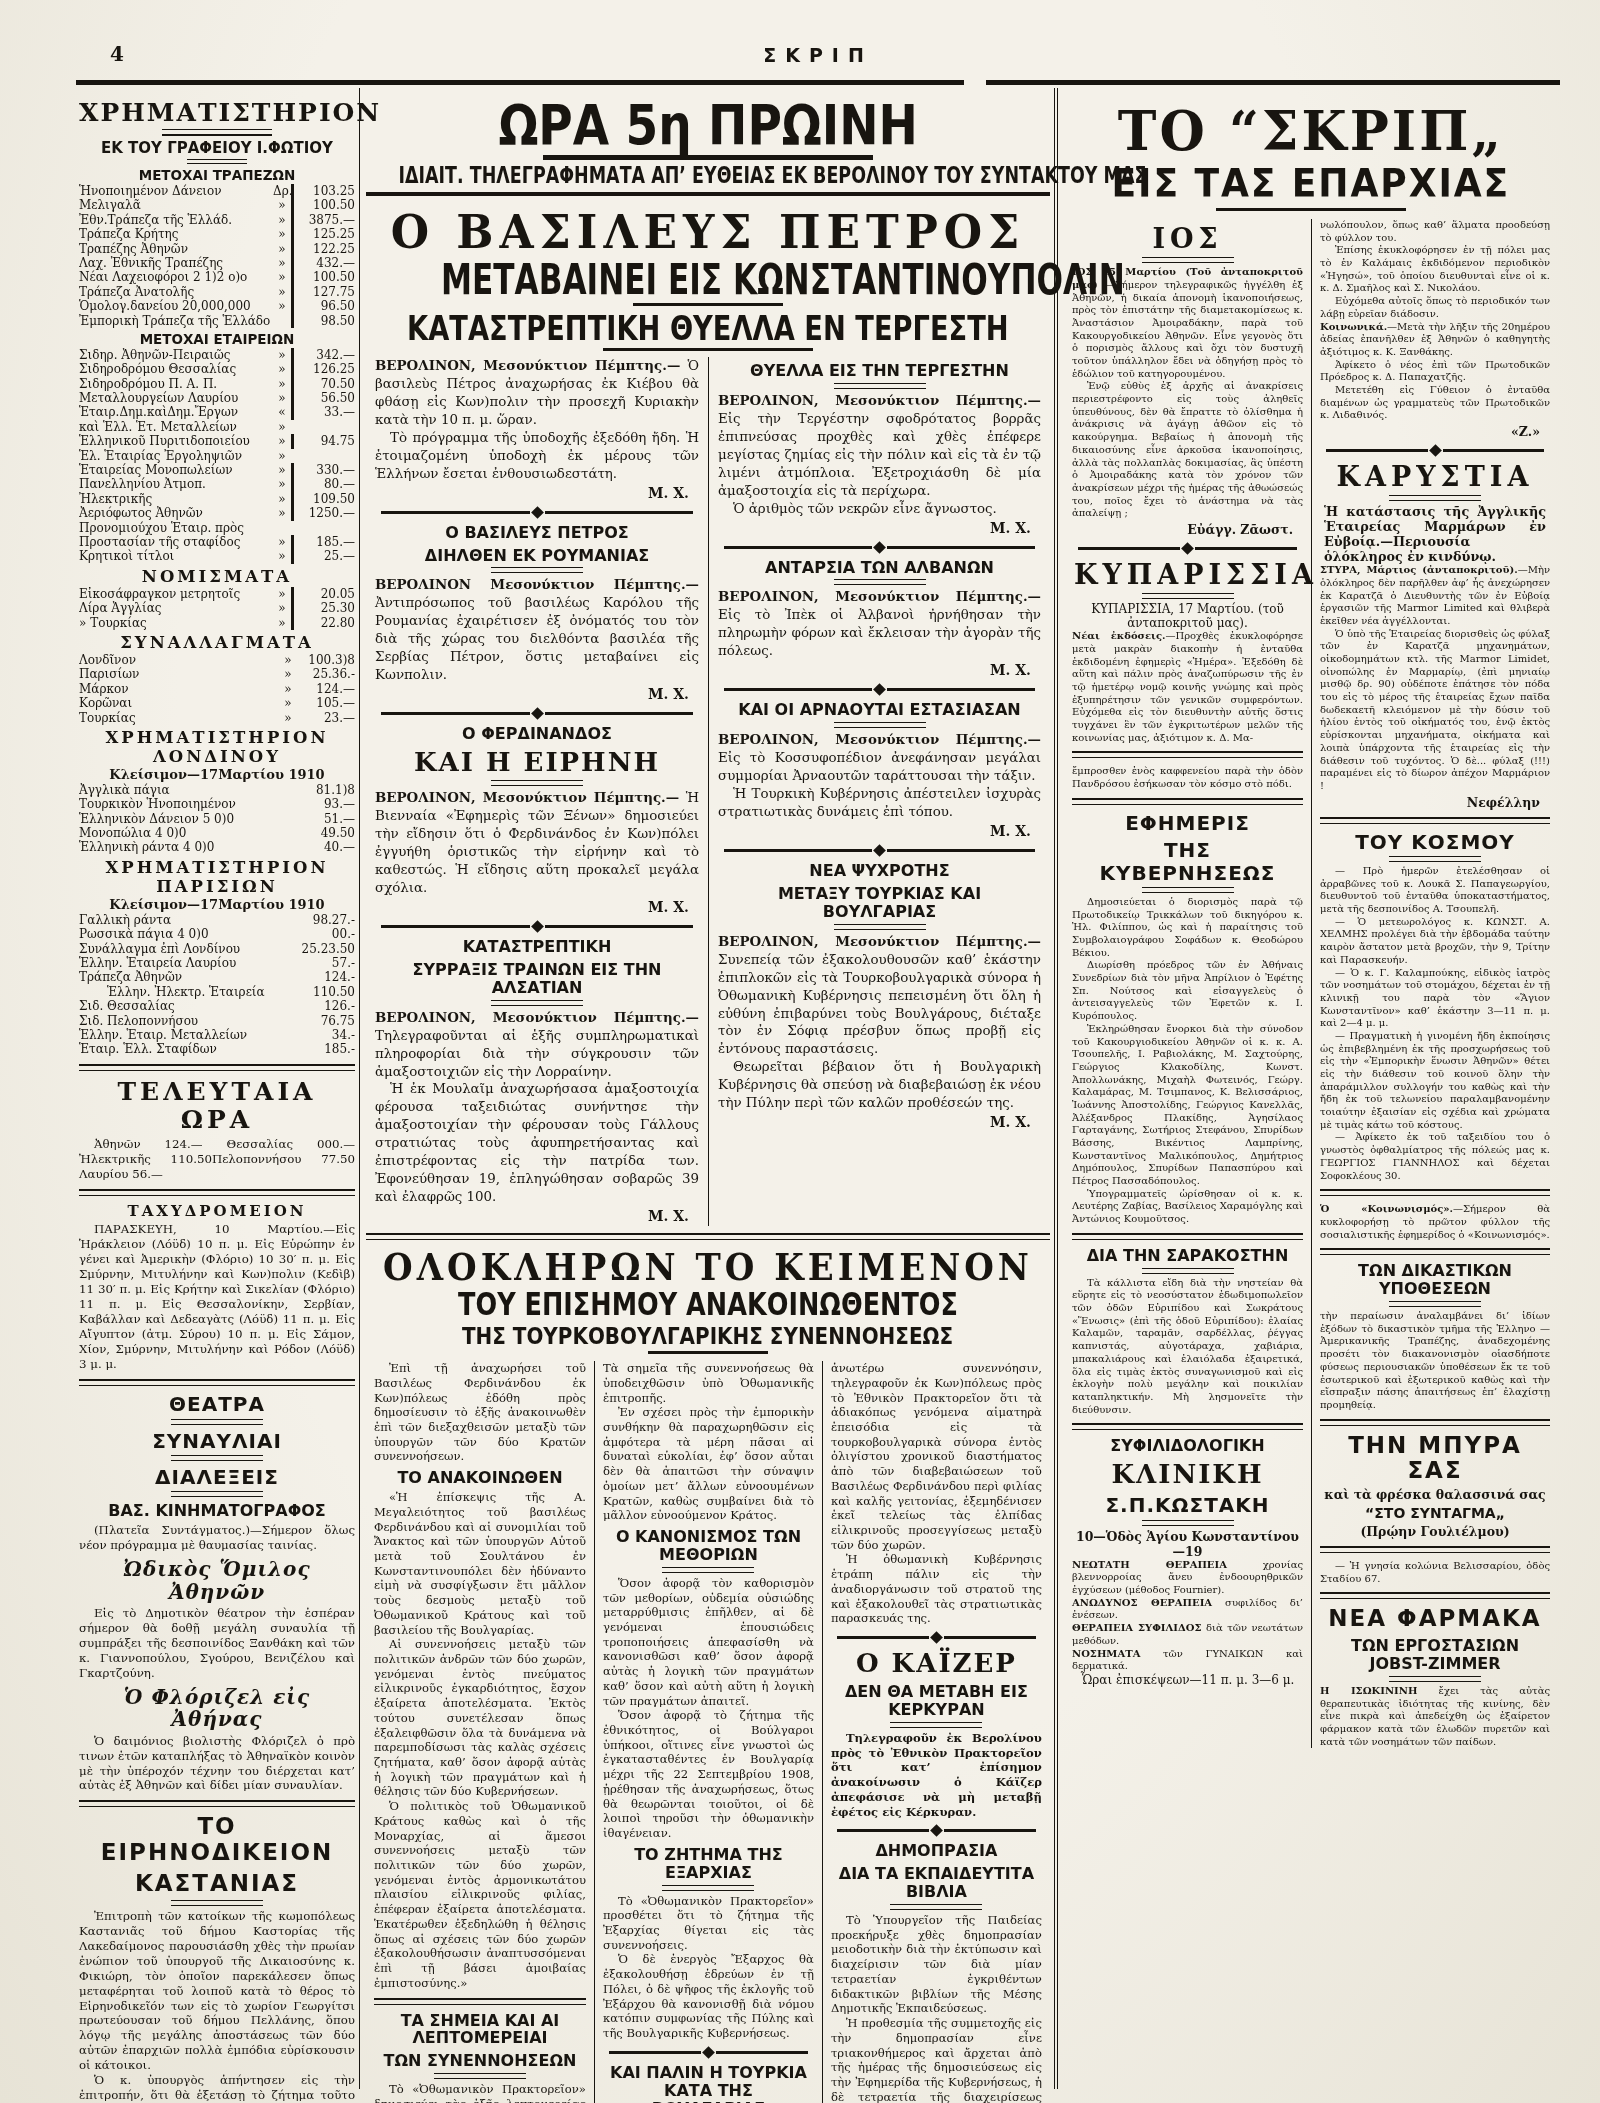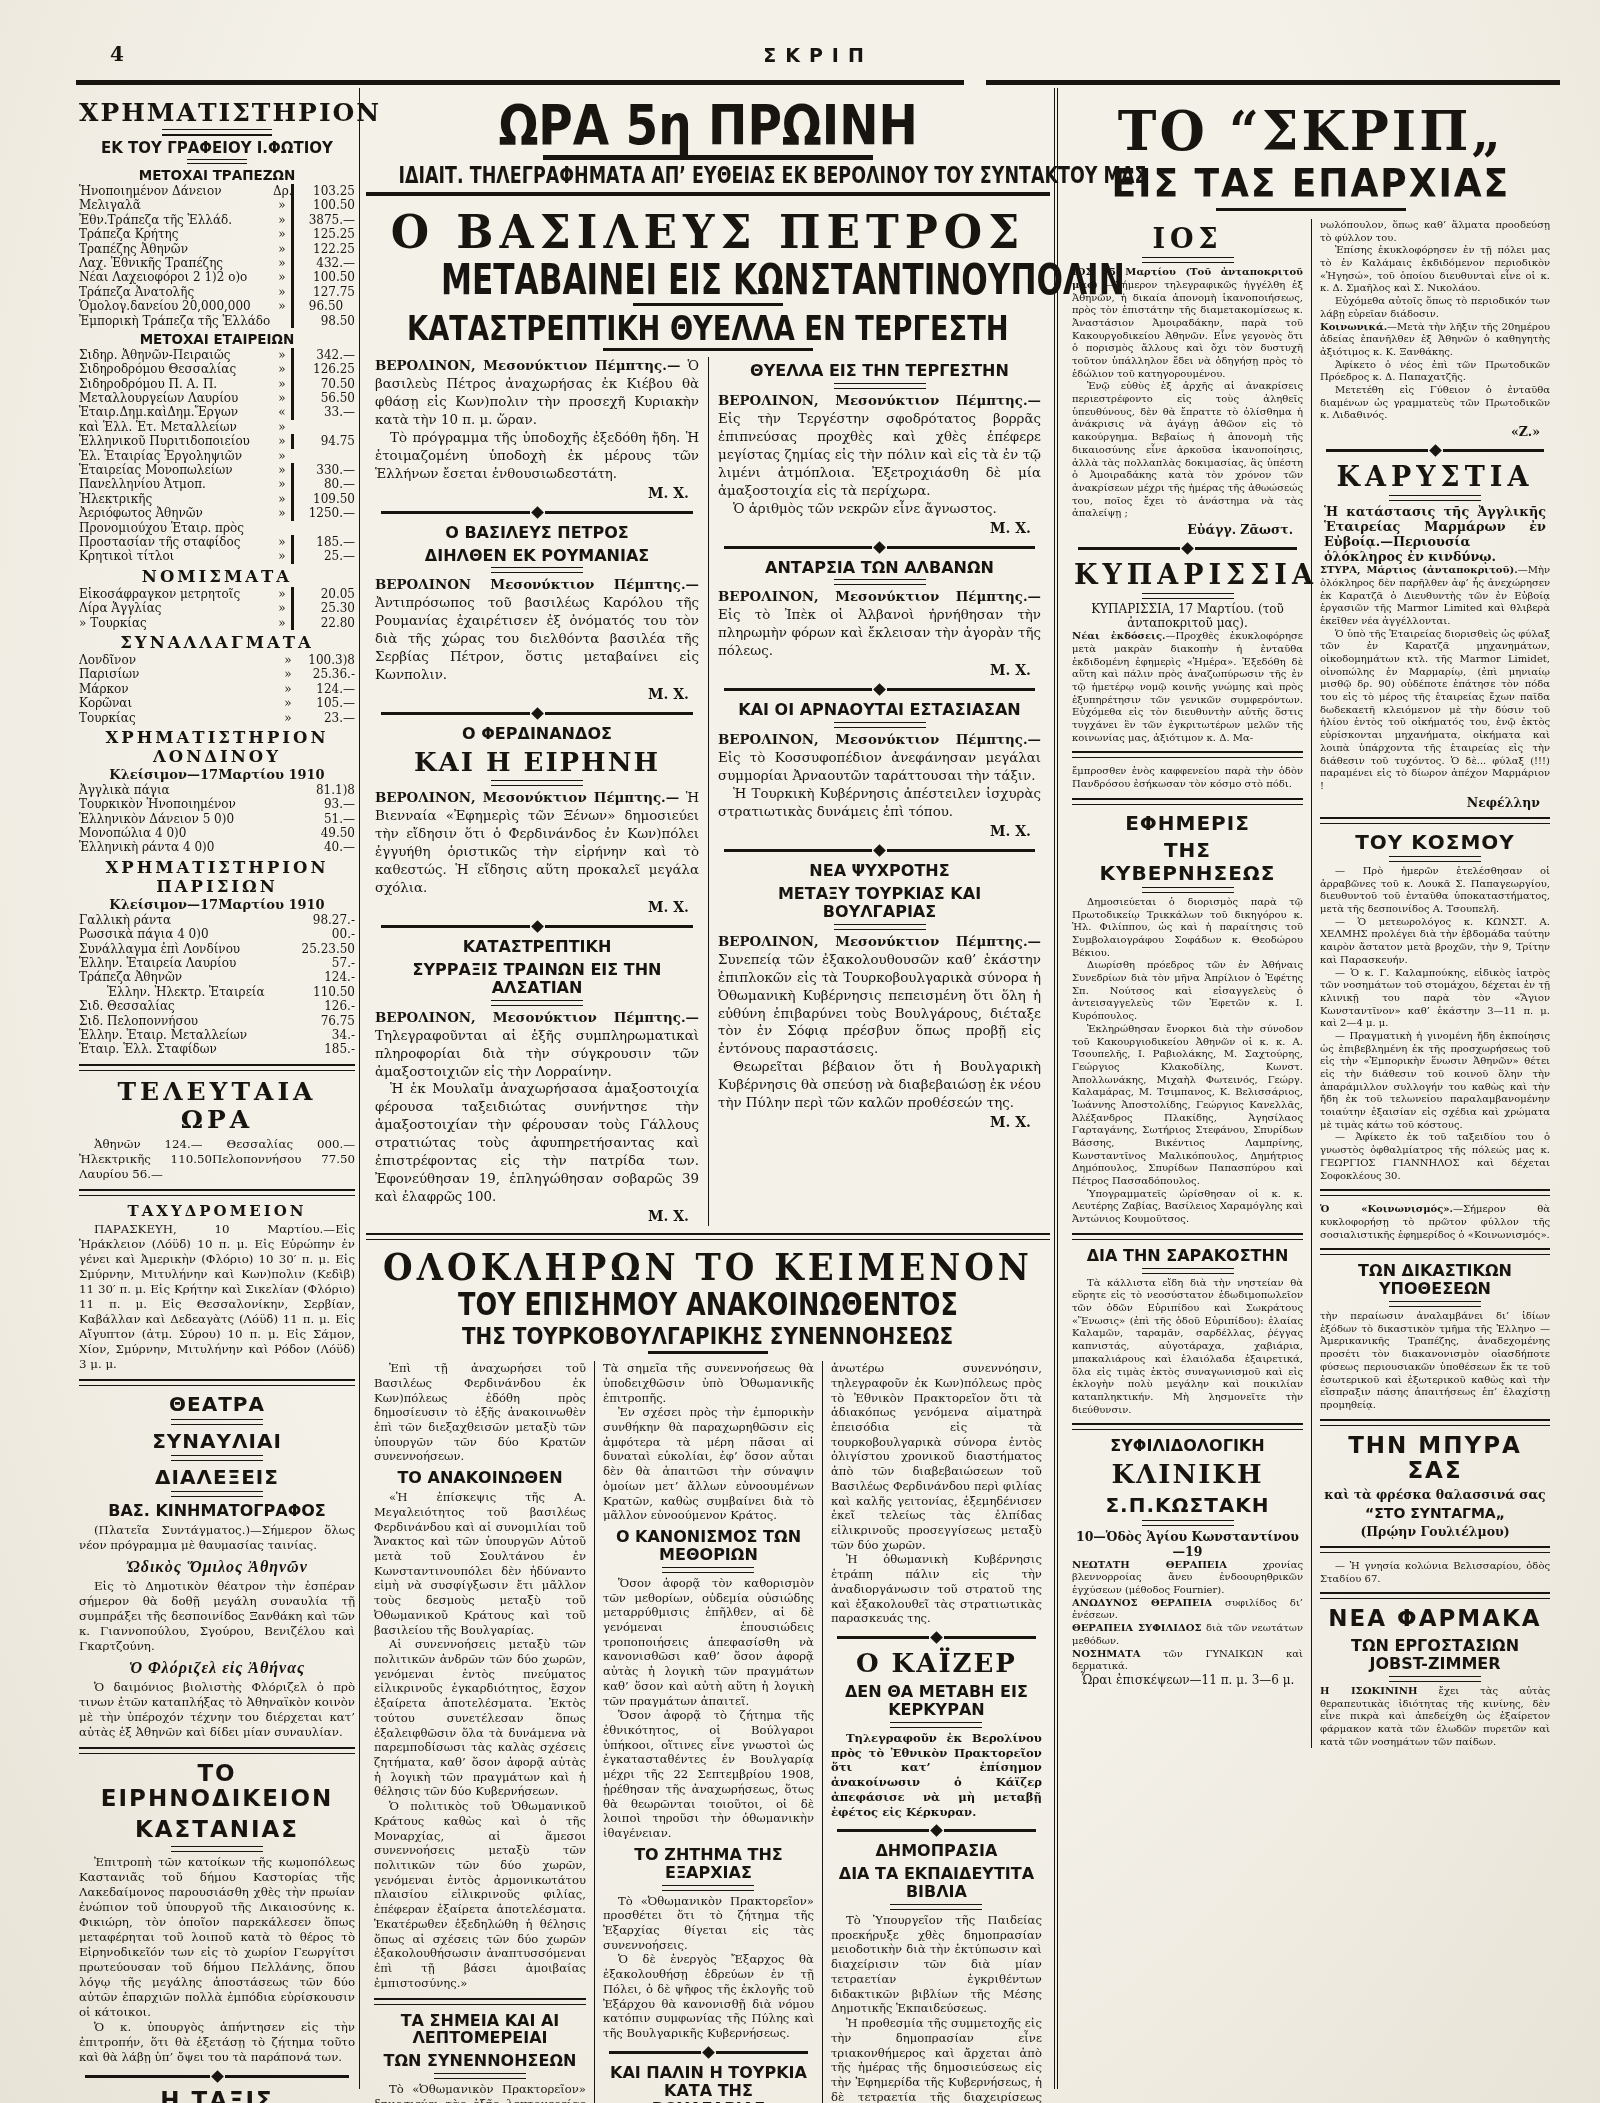--- a/index.html
+++ b/index.html
@@ -42,21 +42,21 @@
   .sep-rule{height:4px;border-top:2px solid #181510;border-bottom:1px solid #181510;margin:7px 0;}
 
   .t{text-align:center;font-weight:bold;line-height:1.12;margin:5px 2px 3px;}
   .t-md{font-family:"DejaVu Sans",sans-serif;font-size:16px;}
   .t-lg{font-family:"DejaVu Sans",sans-serif;font-size:20px;letter-spacing:1px;}
   .t-xl{font-family:"DejaVu Sans",sans-serif;font-size:23px;letter-spacing:2px;}
   .t-serif{font-size:15px;letter-spacing:3px;}
   .t-serif-lg{font-size:25px;letter-spacing:4px;}
   .t-serif-xl{font-size:27px;letter-spacing:5px;}
   .t-serif-big{font-size:26px;letter-spacing:2px;}
-  .t-it{font-style:italic;font-size:16px;letter-spacing:1px;font-family:Liberation Serif, serif;}
+  .t-it{font-style:italic;font-size:20px;letter-spacing:1px;}
   .t.u:after{content:"";display:block;width:92px;height:4px;margin:3px auto 0;
     border-top:1px solid #181510;border-bottom:1px solid #181510;}
 
   .ln-p,.ln-lead,.ln-frag,.ln-pb{font-size:11.8px;line-height:1.27;text-align:justify;}
   .ln-p{text-indent:15px;}
   .ln-pb{font-weight:bold;text-indent:15px;}
   .run{font-weight:bold;}
   .ln-sig{text-align:right;font-weight:bold;font-size:12.5px;padding-right:10px;margin:2px 0;}
   .ln-c{text-align:center;font-size:12px;}
   .ln-cb{text-align:center;font-weight:bold;font-size:12.5px;}
@@ -157,21 +157,21 @@
           <div class="fin-val" style="display: block;">100.50</div>
         </div>
         <div class="fin-row bar">
           <div class="fin-label" style="display: block;">Τράπεζα Ἀνατολῆς</div>
           <div class="fin-unit" style="display: block;">»</div>
           <div class="fin-val" style="display: block;">127.75</div>
         </div>
         <div class="fin-row bar">
           <div class="fin-label" style="display: block;">Ὁμολογ.δανείου 20,000,000</div>
           <div class="fin-unit" style="display: block;">»</div>
-          <div class="fin-val" style="display: block; text-align: center;">96.50</div>
+          <div class="fin-val" style="display: block;">96.50</div>
         </div>
         <div class="fin-row bar">
           <div class="fin-label" style="display: block;">Ἐμπορικὴ Τράπεζα τῆς Ἑλλάδο</div>
           <div class="fin-unit" style="display: block;"></div>
           <div class="fin-val" style="display: block;">98.50</div>
         </div>
         <div class="fin-heading sans">ΜΕΤΟΧΑΙ ΕΤΑΙΡΕΙΩΝ</div>
         <div class="fin-row bar">
           <div class="fin-label" style="display: block;">Σιδηρ. Ἀθηνῶν-Πειραιῶς</div>
           <div class="fin-unit" style="display: block;">»</div>

